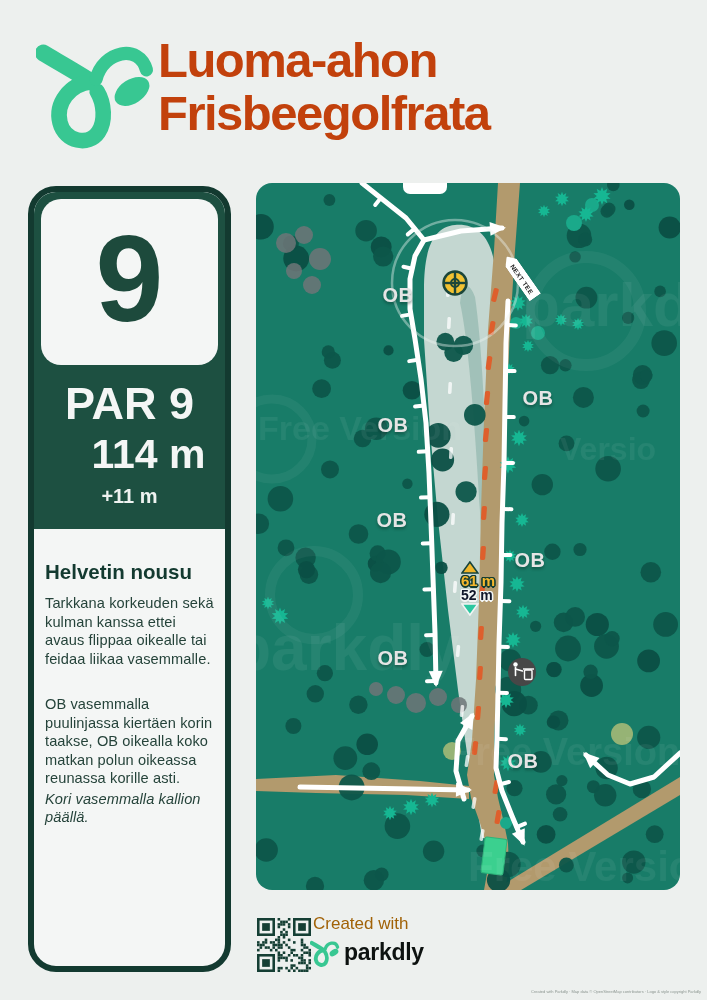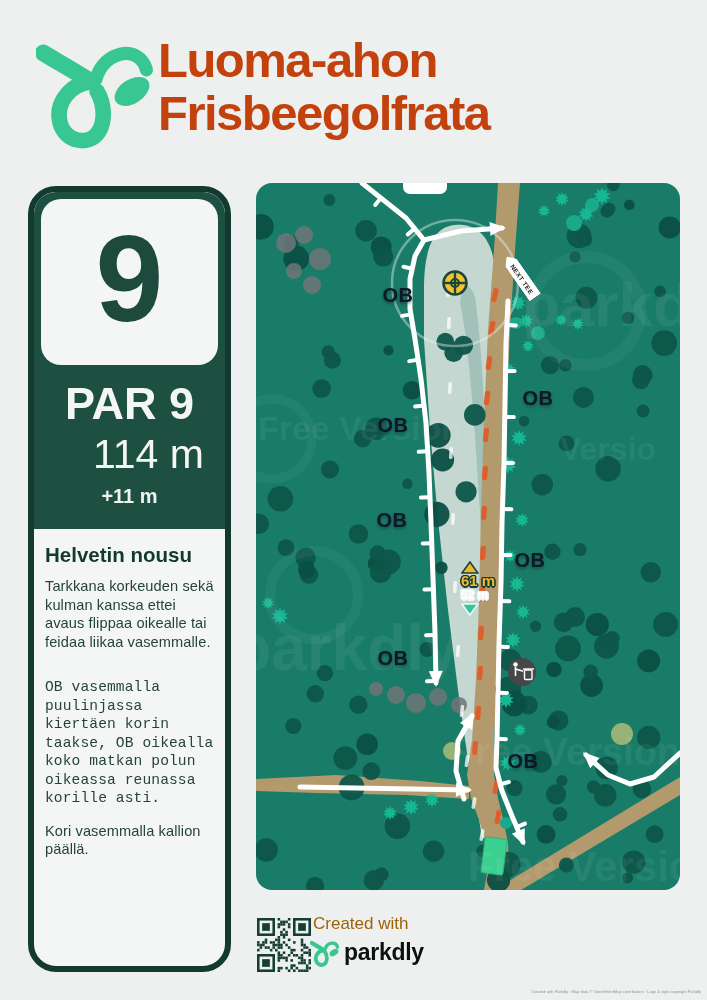--- a/index.html
+++ b/index.html
@@ -24,41 +24,41 @@
   .hole-top{
     height:337px;background:#1d5041;border-radius:20px 20px 0 0;
     display:flex;flex-direction:column;align-items:center;
   }
   .num-box{
     margin-top:7px;width:177px;height:166px;background:#f4f6f5;border-radius:20px;
     display:flex;align-items:center;justify-content:center;
   }
   .hole-number{font-size:122px;font-weight:800;color:#1d4a3c;line-height:1;margin-top:-6px;}
   .par-label{margin-top:16px;font-size:45px;font-weight:800;color:#f4f6f5;line-height:1;}
-  .len-label{margin-top:8px;font-size:41px;font-weight:400;color:#f4f6f5;line-height:1;margin-left:38px;}
+  .len-label{margin-top:8px;font-size:41px;font-weight:700;color:#f4f6f5;line-height:1;margin-left:38px;}
   .elev-label{margin-top:11px;font-size:20px;font-weight:700;color:#eef2f0;line-height:1;}
-  .hole-desc{padding:14px 11px 0;}
+  .hole-desc{padding:31px 11px 0;}
   .hole-name{margin:0 0 10px;font-size:20.5px;font-weight:800;color:#133a30;}
   .hole-desc p{
     margin:0 0 22px;font-size:14.6px;line-height:1.27;color:#25433a;
     white-space:pre-line;letter-spacing:.1px;
   }
   .hole-desc p.p2{margin-bottom:27px;}
-  .hole-desc p.p3{margin-bottom:14px;font-family:Liberation Mono, monospace;}
-  .hole-desc p.p4{margin-bottom:8px;}
+  .hole-desc p.p3{margin-bottom:2px;}
+  .hole-desc p.p4{margin-bottom:8px;font-style:italic;}
   
   .map{
     position:absolute;left:256px;top:183px;width:424px;height:707px;
     border-radius:16px;background:#187c68;overflow:hidden;
   }
   .map svg.terrain{position:absolute;left:0;top:0;z-index:1;}
   .wm{position:absolute;z-index:5;color:rgba(255,255,255,.062);font-weight:800;white-space:nowrap;pointer-events:none;}
   .ob-label{
     position:absolute;transform:translate(-50%,-50%);z-index:10;
-    color:#0f172a;font-weight:800;font-size:20px;letter-spacing:.5px;
+    color:#e5e5e5;font-weight:800;font-size:20px;letter-spacing:.5px;
     text-shadow:0 2px 3px rgba(8,40,30,.45);
   }
   .ob-cut{
     position:absolute;left:147px;top:-16px;width:44px;height:27px;
     background:#fff;border-radius:7px;z-index:10;
   }
   .next-tee-sign{
     position:absolute;left:240px;top:87px;width:50px;height:14px;z-index:11;
     background:#fff;transform:rotate(55deg);
     clip-path:polygon(0% 50%,16% 0%,100% 0%,100% 100%,16% 100%);
@@ -71,21 +71,21 @@
   .dist-stack{
     position:absolute;left:222px;top:378px;transform:translateX(-50%);z-index:11;
     display:flex;flex-direction:column;align-items:flex-start;
   }
   .d61{
     font-size:15px;font-weight:800;color:#f5b82e;line-height:14px;
     text-shadow:-1.5px 0 #143d31,1.5px 0 #143d31,0 -1.5px #143d31,0 1.5px #143d31,
       -1px -1px #143d31,1px 1px #143d31,-1px 1px #143d31,1px -1px #143d31;
   }
   .d52{
-    font-size:12px;font-weight:800;color:#ffffff;line-height:15px;
+    font-size:14px;font-weight:800;color:#0f172a;line-height:15px;
     text-shadow:-1.5px 0 #f2f5f4,1.5px 0 #f2f5f4,0 -1.5px #f2f5f4,0 1.5px #f2f5f4,
       -1px -1px #f2f5f4,1px 1px #f2f5f4,-1px 1px #f2f5f4,1px -1px #f2f5f4;
     border-radius:7px;
   }
   
   .qr{position:absolute;left:257px;top:918px;}
   .created-with{position:absolute;left:313px;top:914px;font-size:17px;color:#a16207;}
   .brand-logo{position:absolute;left:310px;top:937px;width:30px;height:30px;}
   .brand-name{position:absolute;left:344px;top:939px;font-size:23px;font-weight:800;color:#0d1210;letter-spacing:-.3px;}
   .fineprint{position:absolute;right:6px;top:989px;font-size:4px;color:#8b9590;}

